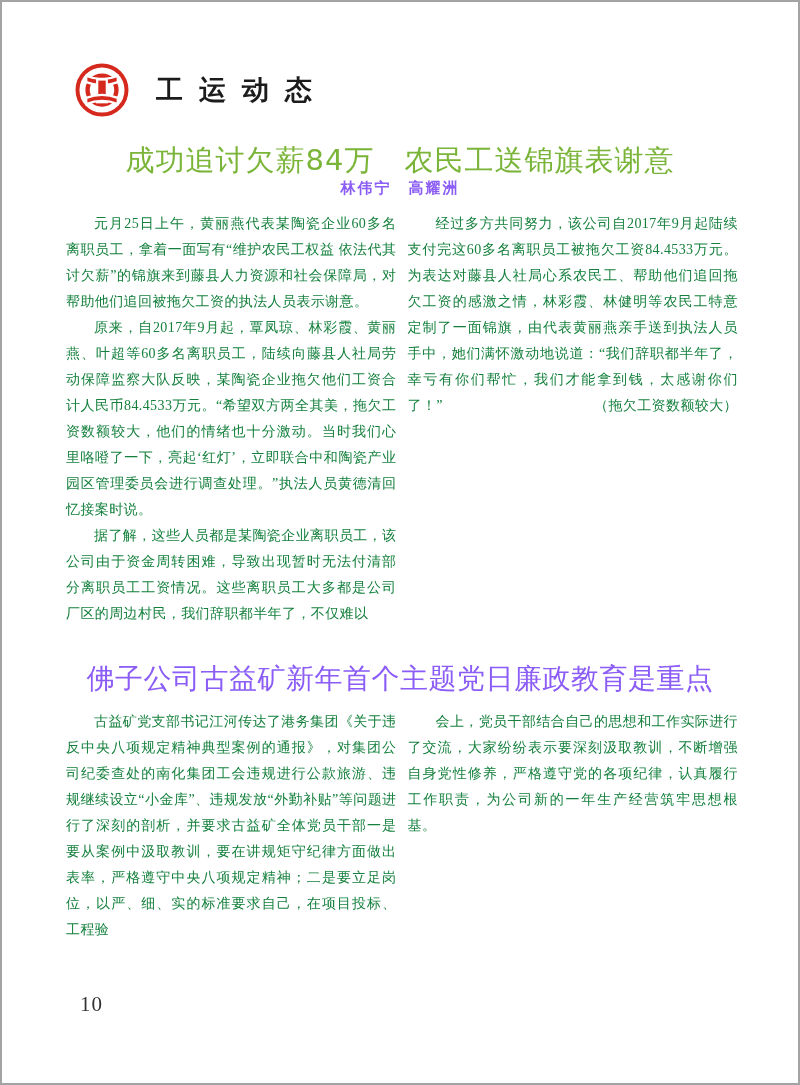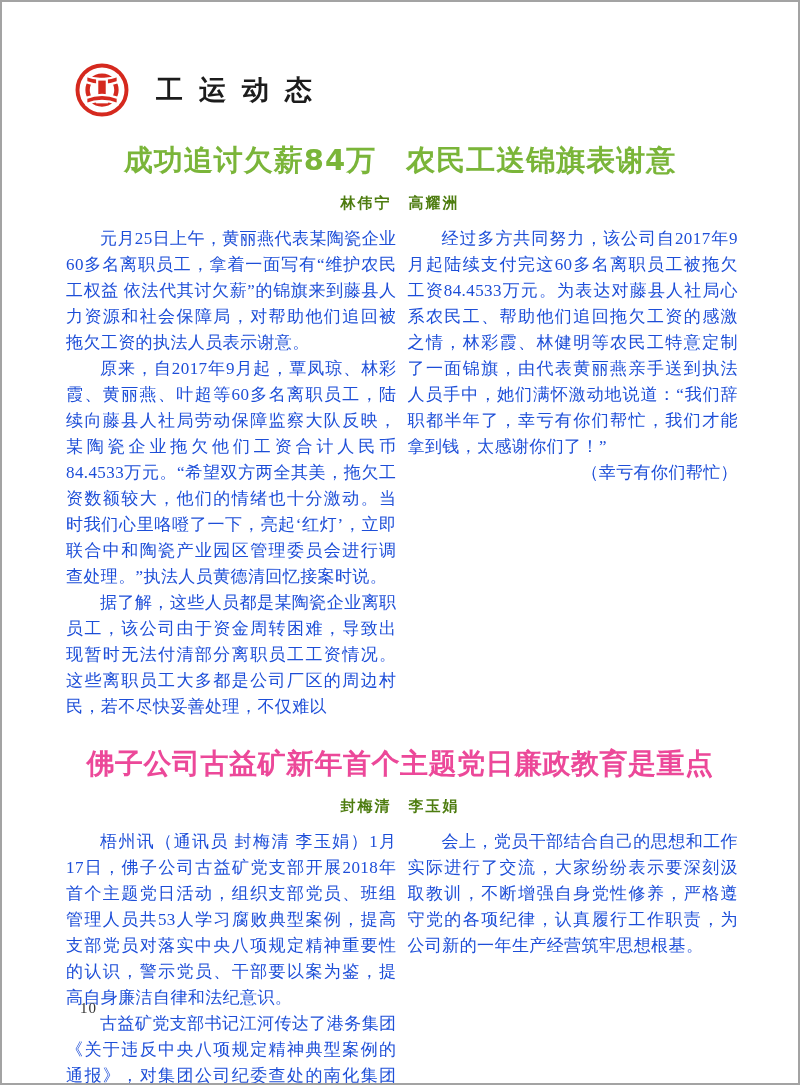--- a/index.html
+++ b/index.html
@@ -27,70 +27,70 @@
     font-weight: bold;
     font-size: 27px;
     letter-spacing: 16px;
     color: #1c1c1c;
   }
 
   
   .article-title {
     text-align: center;
     font-family: "DejaVu Sans", "Liberation Sans", sans-serif;
-    font-weight: bold;
+    font-weight: normal;
     line-height: 1.25;
   }
   .title-1 {
     margin-top: 24px;
     font-size: 29px;
     color: #7ab539;
     letter-spacing: 1px;
   }
   .title-2 {
-    margin-top: 26px;
+    margin-top: 34px;
     font-size: 28px;
-    color: #ec4899;
+    color: #8b5cf6;
     letter-spacing: 0.5px;
   }
   .article-authors {
     text-align: center;
-    margin-top: 16px;
+    margin-top: 1px;
     font-family: "DejaVu Sans", "Liberation Sans", sans-serif;
     font-weight: bold;
     font-size: 15px;
-    color: #4d7c0f;
+    color: #8b5cf6;
     letter-spacing: 2px;
   }
 
   
   .columns {
     display: flex;
     gap: 11px;
     padding: 0 60px 0 64px;
     margin-top: 13px;
   }
   .col {
     width: 333px;
     text-align: justify;
-    font-size: 17px;
+    font-size: 14px;
     line-height: 26px;
-    color: #1d4ed8;
+    color: #15803d;
     letter-spacing: 0.4px;
     font-family: Liberation Serif, serif;
   }
   .col p { margin: 0; }
   .col p.indent { text-indent: 2em; }
   .attr-float { float: right; }
 
   .page-number {
     position: absolute;
     left: 78px;
     bottom: 66px;
-    font-size: 15px;
+    font-size: 21px;
     color: #333333;
     letter-spacing: 1px;
   }
 </style>
 </head>
 <body>
 
 <div class="page">
 
   <div class="masthead">
@@ -108,37 +108,35 @@
     <span class="masthead-title">工运动态</span>
   </div>
 
   <div>
     <h1 class="article-title title-1">成功追讨欠薪84万　农民工送锦旗表谢意</h1>
     <div class="article-authors">林伟宁　高耀洲</div>
     <div class="columns">
       <div class="col">
         <p class="indent">元月25日上午，黄丽燕代表某陶瓷企业60多名离职员工，拿着一面写有“维护农民工权益 依法代其讨欠薪”的锦旗来到藤县人力资源和社会保障局，对帮助他们追回被拖欠工资的执法人员表示谢意。</p>
         <p class="indent">原来，自2017年9月起，覃凤琼、林彩霞、黄丽燕、叶超等60多名离职员工，陆续向藤县人社局劳动保障监察大队反映，某陶瓷企业拖欠他们工资合计人民币84.4533万元。“希望双方两全其美，拖欠工资数额较大，他们的情绪也十分激动。当时我们心里咯噔了一下，亮起‘红灯’，立即联合中和陶瓷产业园区管理委员会进行调查处理。”执法人员黄德清回忆接案时说。</p>
-        <p class="indent">据了解，这些人员都是某陶瓷企业离职员工，该公司由于资金周转困难，导致出现暂时无法付清部分离职员工工资情况。这些离职员工大多都是公司厂区的周边村民，若不尽快妥善处理，不仅难以</p>
+        <p class="indent">据了解，这些人员都是某陶瓷企业离职员工，该公司由于资金周转困难，导致出现暂时无法付清部分离职员工工资情况。这些离职员工大多都是公司厂区的周边村民，我们辞职都半年了，不仅难以</p>
       </div>
       <div class="col">
         <p class="indent">
           <span>经过多方共同努力，该公司自2017年9月起陆续支付完这60多名离职员工被拖欠工资84.4533万元。为表达对藤县人社局心系农民工、帮助他们追回拖欠工资的感激之情，林彩霞、林健明等农民工特意定制了一面锦旗，由代表黄丽燕亲手送到执法人员手中，她们满怀激动地说道：“我们辞职都半年了，幸亏有你们帮忙，我们才能拿到钱，太感谢你们了！”</span>
-          <span class="attr-float">（幸亏有你们帮忙）</span>
+          <span class="attr-float">（拖欠工资数额较大）</span>
         </p>
       </div>
     </div>
   </div>
 
   <div>
     <h1 class="article-title title-2">佛子公司古益矿新年首个主题党日廉政教育是重点</h1>
-    <div class="article-authors">封梅清　李玉娟</div>
     <div class="columns">
       <div class="col">
-        <p class="indent">梧州讯（通讯员 封梅清 李玉娟）1月17日，佛子公司古益矿党支部开展2018年首个主题党日活动，组织支部党员、班组管理人员共53人学习腐败典型案例，提高支部党员对落实中央八项规定精神重要性的认识，警示党员、干部要以案为鉴，提高自身廉洁自律和法纪意识。</p>
         <p class="indent">古益矿党支部书记江河传达了港务集团《关于违反中央八项规定精神典型案例的通报》，对集团公司纪委查处的南化集团工会违规进行公款旅游、违规继续设立“小金库”、违规发放“外勤补贴”等问题进行了深刻的剖析，并要求古益矿全体党员干部一是要从案例中汲取教训，要在讲规矩守纪律方面做出表率，严格遵守中央八项规定精神；二是要立足岗位，以严、细、实的标准要求自己，在项目投标、工程验</p>
       </div>
       <div class="col">
         <p class="indent">会上，党员干部结合自己的思想和工作实际进行了交流，大家纷纷表示要深刻汲取教训，不断增强自身党性修养，严格遵守党的各项纪律，认真履行工作职责，为公司新的一年生产经营筑牢思想根基。</p>
 
       </div>
     </div>
   </div>
 
   <div class="page-number">10</div>

